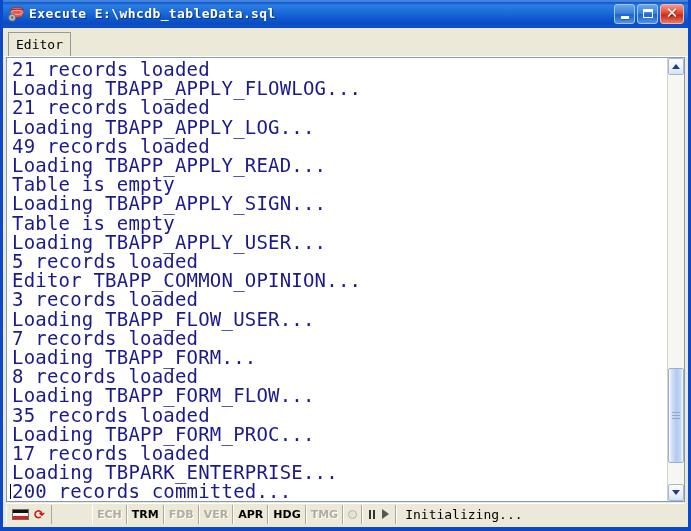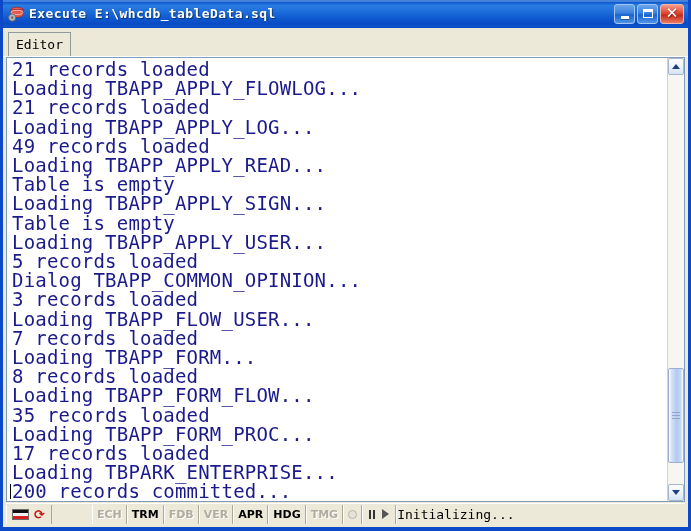--- a/index.html
+++ b/index.html
@@ -336,20 +336,21 @@
     width: 0; height: 0;
     border-top: 5px solid transparent;
     border-bottom: 5px solid transparent;
     border-left: 7px solid #555555;
   }
   .sb-message {
     flex: 1 1 auto;
     height: 19px;
     display: flex;
     align-items: center;
+    padding-left: 8px;
     border-left: 1px solid #ffffff;
     font-family: "DejaVu Sans Mono", monospace;
     font-size: 13px;
     color: #000000;
     white-space: nowrap;
   }
   .sb-circle {
     width: 9px; height: 9px;
     border-radius: 50%;
     border: 1px solid #b8b4a8;
@@ -398,21 +399,21 @@
         <div class="log-line">Loading TBAPP_APPLY_FLOWLOG...</div>
         <div class="log-line">21 records loaded</div>
         <div class="log-line">Loading TBAPP_APPLY_LOG...</div>
         <div class="log-line">49 records loaded</div>
         <div class="log-line">Loading TBAPP_APPLY_READ...</div>
         <div class="log-line">Table is empty</div>
         <div class="log-line">Loading TBAPP_APPLY_SIGN...</div>
         <div class="log-line">Table is empty</div>
         <div class="log-line">Loading TBAPP_APPLY_USER...</div>
         <div class="log-line">5 records loaded</div>
-        <div class="log-line">Dialog TBAPP_COMMON_OPINION...</div>
+        <div class="log-line">Editor TBAPP_COMMON_OPINION...</div>
         <div class="log-line">3 records loaded</div>
         <div class="log-line">Loading TBAPP_FLOW_USER...</div>
         <div class="log-line">7 records loaded</div>
         <div class="log-line">Loading TBAPP_FORM...</div>
         <div class="log-line">8 records loaded</div>
         <div class="log-line">Loading TBAPP_FORM_FLOW...</div>
         <div class="log-line">35 records loaded</div>
         <div class="log-line">Loading TBAPP_FORM_PROC...</div>
         <div class="log-line">17 records loaded</div>
         <div class="log-line">Loading TBPARK_ENTERPRISE...</div>

